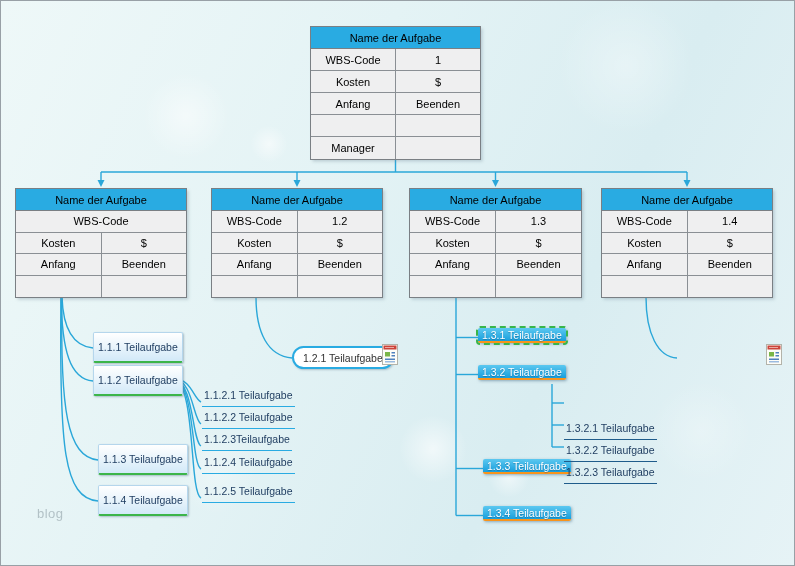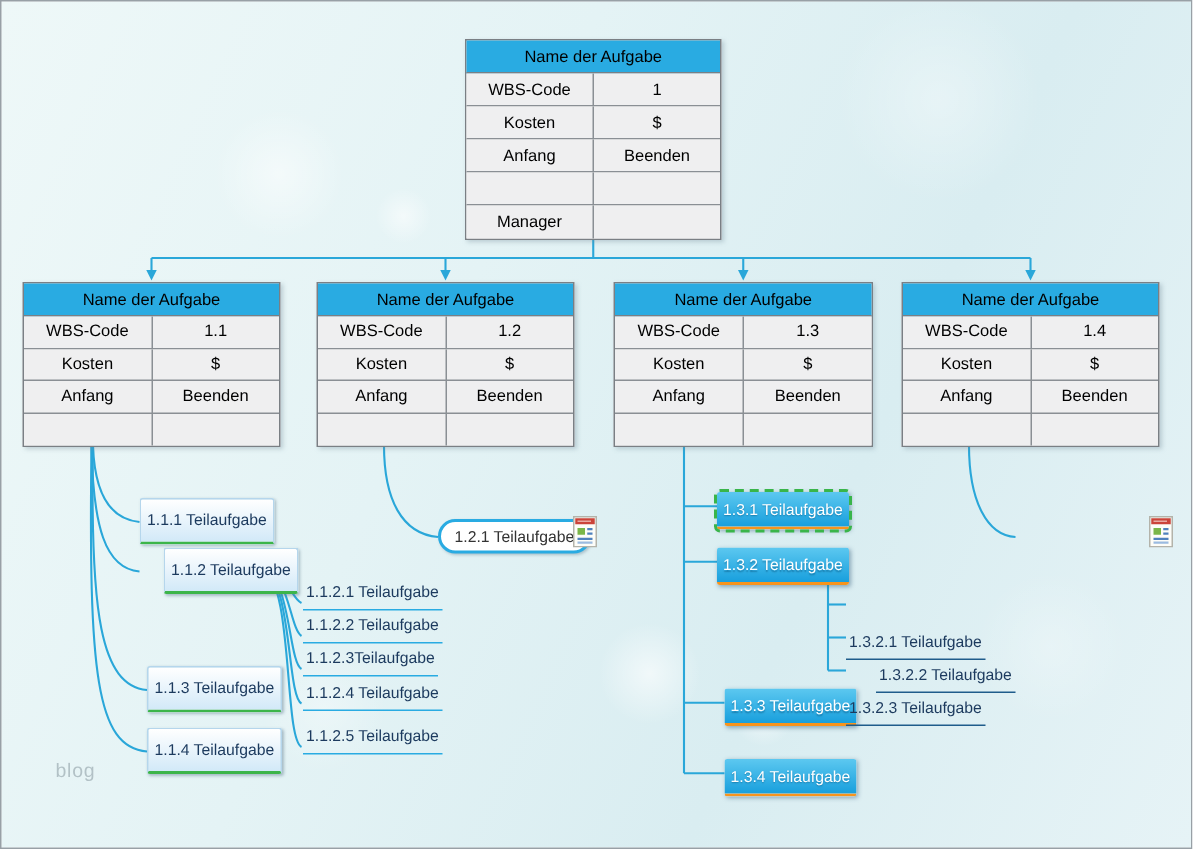--- a/index.html
+++ b/index.html
@@ -41,21 +41,21 @@
 
   
   .leaf-green {
     position:absolute; height:31px; padding:0 4px; display:flex; align-items:center;
     background:linear-gradient(#ffffff,#d2e9f8);
     border:1px solid #b5d6ec; border-bottom:2px solid #3cb54a; border-radius:2px;
     font-size:10.5px; color:#1c3a5e; white-space:nowrap;
     box-shadow:1px 1px 2px rgba(90,120,140,.45);
   }
   .node-blue {
-    position:absolute; height:25px; padding:0 4px; display:flex; align-items:center;
+    position:absolute; height:15px; padding:0 4px; display:flex; align-items:center;
     background:linear-gradient(#5cc8f0,#189fdd);
     border-bottom:2px solid #f7941d; border-radius:2px;
     font-size:10.5px; color:#ffffff; white-space:nowrap;
     text-shadow:0 1px 1px rgba(0,70,110,.45);
     box-shadow:1px 1px 3px rgba(60,100,130,.5);
   }
   .node-blue.selected { outline:2px dashed #39b54a; outline-offset:0px; }
   .pill {
     position:absolute; height:23px; padding:0 9px; display:flex; align-items:center; justify-content:center;
     background:#ffffff; border:2px solid #29abe2; border-radius:12px;
@@ -144,21 +144,20 @@
     <div class="tbl-row">
       <div class="cell">Manager</div>
       <div class="cell"></div>
     </div>
   </div>
 
   <div class="wbs-table" style="left:14px; top:187px; width:172px;">
     <div class="tbl-header">Name der Aufgabe</div>
     <div class="tbl-row">
       <div class="cell">WBS-Code</div>
-      <div class="cell">1.1</div>
     </div>
     <div class="tbl-row">
       <div class="cell">Kosten</div>
       <div class="cell">$</div>
     </div>
     <div class="tbl-row">
       <div class="cell">Anfang</div>
       <div class="cell">Beenden</div>
     </div>
     <div class="tbl-row">
@@ -221,21 +220,21 @@
       <div class="cell">Anfang</div>
       <div class="cell">Beenden</div>
     </div>
     <div class="tbl-row">
       <div class="cell"></div>
       <div class="cell"></div>
     </div>
   </div>
 
   <div class="leaf-green" style="left:92px; top:331px;">1.1.1 Teilaufgabe</div>
-  <div class="leaf-green" style="left:92px; top:364px;margin-left:16px;">1.1.2 Teilaufgabe</div>
+  <div class="leaf-green" style="left:92px; top:364px;">1.1.2 Teilaufgabe</div>
   <div class="leaf-green" style="left:97px; top:443px;">1.1.3 Teilaufgabe</div>
   <div class="leaf-green" style="left:97px; top:484px;">1.1.4 Teilaufgabe</div>
 
   <div class="text-leaf" style="left:201px; top:388px;">1.1.2.1 Teilaufgabe</div>
   <div class="text-leaf" style="left:201px; top:410px;">1.1.2.2 Teilaufgabe</div>
   <div class="text-leaf" style="left:201px; top:432px;">1.1.2.3Teilaufgabe</div>
   <div class="text-leaf" style="left:201px; top:455px;">1.1.2.4 Teilaufgabe</div>
   <div class="text-leaf" style="left:201px; top:484px;">1.1.2.5 Teilaufgabe</div>
 
   <div class="pill" style="left:291px; top:345px;">1.2.1 Teilaufgabe</div>
@@ -249,21 +248,21 @@
     <rect x="3" y="14.5" width="10" height="1.5" fill="#4f81bd"></rect>
     <rect x="3" y="17" width="10" height="1.5" fill="#9bbbe0"></rect>
   </svg>
 
   <div class="node-blue selected" style="left:477px; top:327px;">1.3.1 Teilaufgabe</div>
   <div class="node-blue" style="left:477px; top:364px;">1.3.2 Teilaufgabe</div>
   <div class="node-blue" style="left:482px; top:458px;">1.3.3 Teilaufgabe</div>
   <div class="node-blue" style="left:482px; top:505px;">1.3.4 Teilaufgabe</div>
 
   <div class="text-leaf navy" style="left:563px; top:389px;">1.3.2.1 Teilaufgabe</div>
-  <div class="text-leaf navy" style="left:583px; top:411px;">1.3.2.2 Teilaufgabe</div>
+  <div class="text-leaf navy" style="left:563px; top:411px;">1.3.2.2 Teilaufgabe</div>
   <div class="text-leaf navy" style="left:563px; top:433px;">1.3.2.3 Teilaufgabe</div>
 
   <svg class="doc-icon" style="left:765px; top:343px;" width="16" height="21" viewBox="0 0 16 21">
     <rect x="0.5" y="0.5" width="15" height="20" fill="#fdfdf8" stroke="#b3b3aa"></rect>
     <rect x="1.5" y="1.5" width="13" height="4" fill="#cb443a"></rect>
     <rect x="3" y="3" width="9" height="1" fill="#e8a9a2"></rect>
     <rect x="3" y="8" width="5" height="4.5" fill="#7ab648"></rect>
     <rect x="9.5" y="8" width="3.5" height="1.5" fill="#4f81bd"></rect>
     <rect x="9.5" y="11" width="3.5" height="1.5" fill="#4f81bd"></rect>
     <rect x="3" y="14.5" width="10" height="1.5" fill="#4f81bd"></rect>

